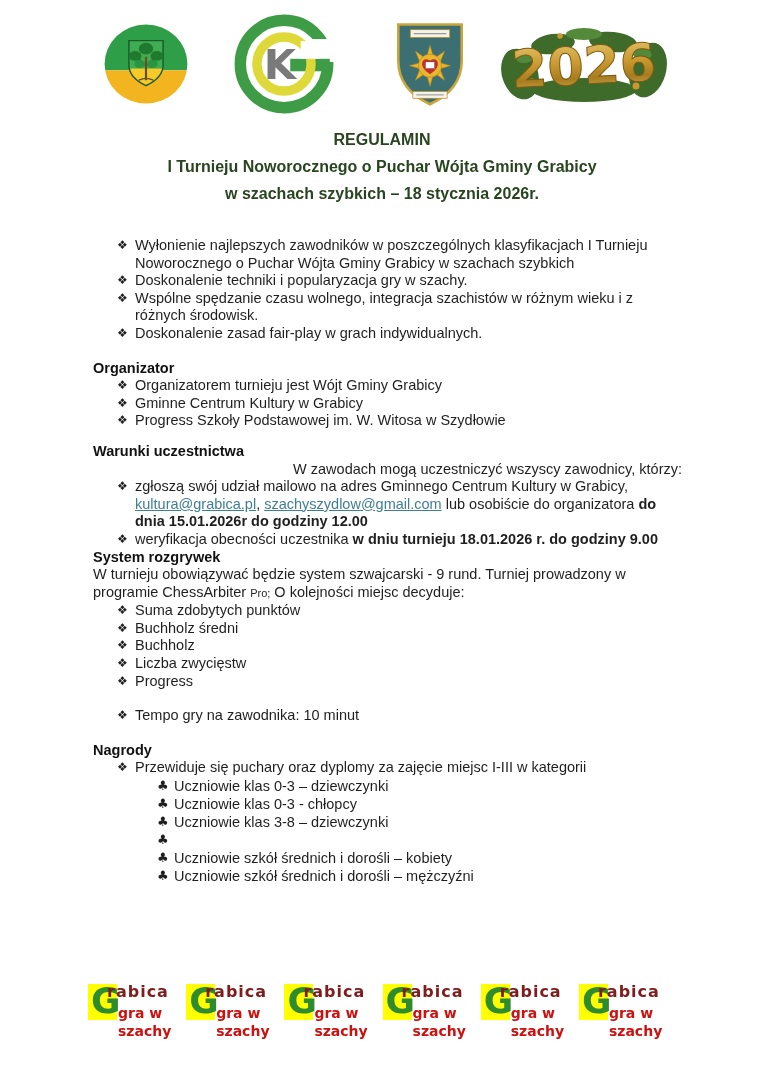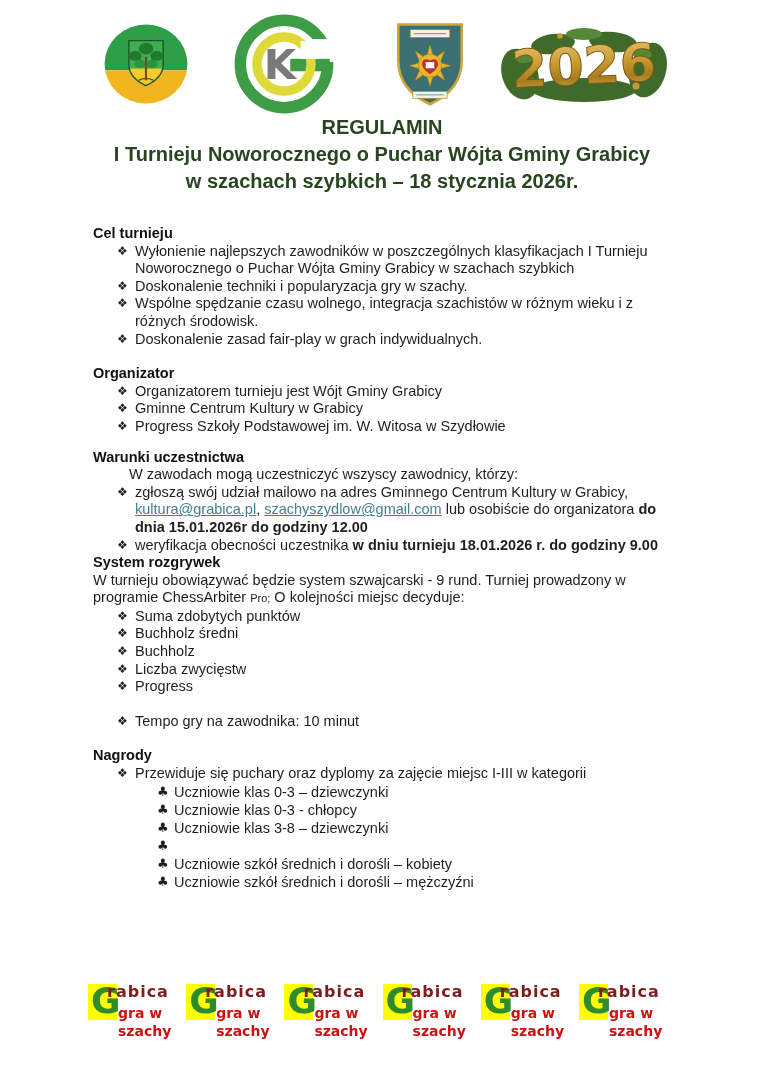--- a/index.html
+++ b/index.html
@@ -12,30 +12,30 @@
   }
 
   
   .logo-row { display:flex; align-items:center; padding:16px 90px 0 98px; height:112px; }
   .logo-crest  { width:96px; height:90px; }
   .logo-gck    { width:108px; height:104px; margin-left:36px; }
   .logo-shield { width:88px; height:96px; margin-left:48px; }
   .logo-2026   { width:172px; height:104px; margin-left:24px; }
 
   
-  .title-block { text-align:center; margin-top:2px; color:#28451f; font-weight:bold;
-                 font-size:20px; line-height:27px; }
+  .title-block { text-align:center; margin-top:14px; color:#28451f; font-weight:bold;
+                 font-size:16px; line-height:27px; }
 
   
   .doc { padding:30px 82px 0 93px; }
   .sec { margin-top:0; }
   .sec.gap  { margin-top:17px; }
   .sec.gap2 { margin-top:13px; }
   .sec-h { font-weight:bold; color:#111; }
-  .intro { margin-left:36px; }
+  .intro { margin-left:36px;text-align:right; }
   .para { }
 
   .li { display:flex; }
   .li .g { flex:0 0 18px; margin-left:24px; font-family:"DejaVu Sans", sans-serif;
            font-size:12px; line-height:17.6px; color:#1f1f1f; }
   .li .t { flex:1; }
 
   .club-li { display:flex; }
   .club-li .g { flex:0 0 17px; margin-left:64px; font-family:"DejaVu Sans", sans-serif;
                 font-size:13px; line-height:18px; color:#1f1f1f; }
@@ -149,21 +149,20 @@
 
 <div class="title-block">
   <div>REGULAMIN</div>
   <div>I Turnieju Noworocznego  o Puchar Wójta Gminy Grabicy</div>
   <div>w szachach szybkich – 18 stycznia 2026r.</div>
 </div>
 
 <div class="doc">
 
   <div class="sec">
-    <div class="sec-h">Cel turnieju</div>
     <div class="li">
       <span class="g">❖</span>
       <span class="t">Wyłonienie najlepszych zawodników w poszczególnych klasyfikacjach I Turnieju Noworocznego o Puchar Wójta Gminy Grabicy w szachach szybkich</span>
     </div>
     <div class="li">
       <span class="g">❖</span>
       <span class="t">Doskonalenie techniki i popularyzacja gry w szachy.</span>
     </div>
     <div class="li">
       <span class="g">❖</span>

